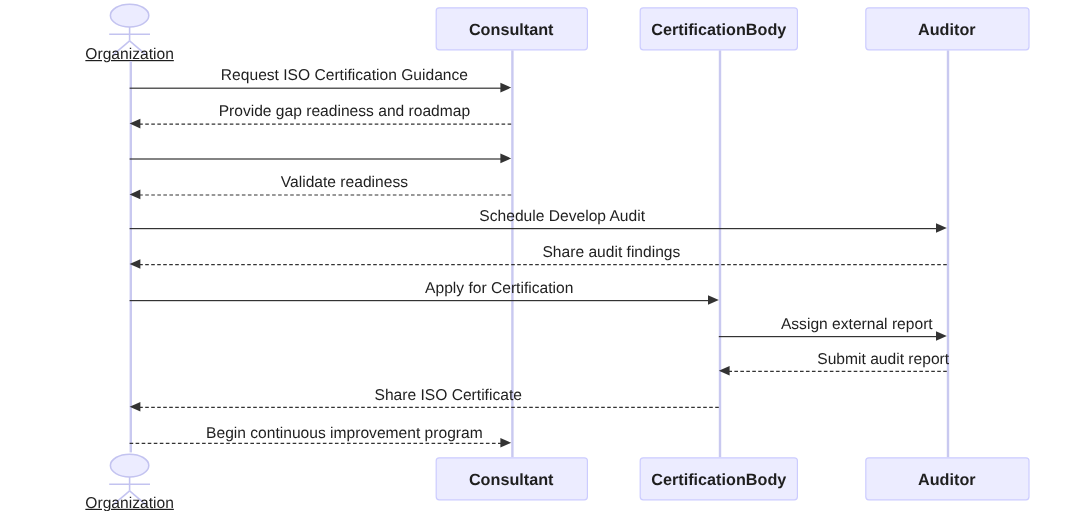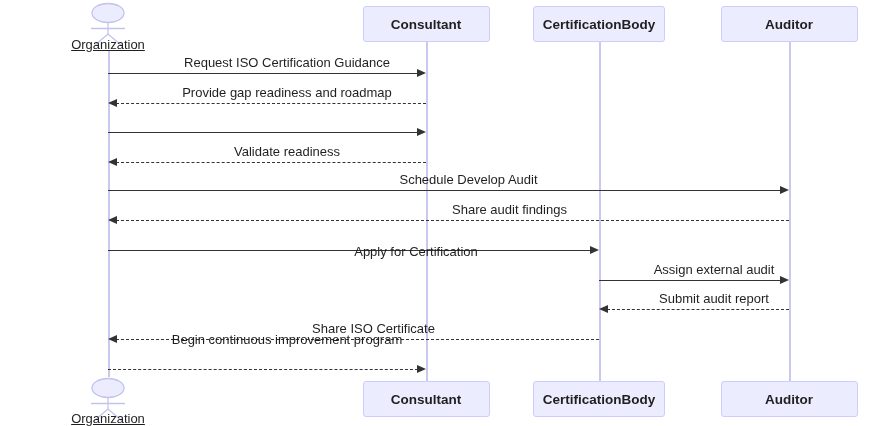--- a/index.html
+++ b/index.html
@@ -88,26 +88,26 @@
     <div class="msg-arrow left" style="top: 158px; left: 108px;"></div>
     <div class="msg-label" style="top: 144px; left: 108px; width: 318px;">Validate readiness</div>
     <div class="msg-line solid" style="top: 190px; left: 108px; width: 673px;"></div>
     <div class="msg-arrow right" style="top: 186px; left: 780px;"></div>
     <div class="msg-label" style="top: 172px; left: 108px; width: 681px;">Schedule Develop Audit</div>
     <div class="msg-line dashed" style="top: 220px; left: 116px; width: 673px;"></div>
     <div class="msg-arrow left" style="top: 216px; left: 108px;"></div>
     <div class="msg-label" style="top: 202px; left: 108px; width: 681px; margin-left: 41px;">Share audit findings</div>
     <div class="msg-line solid" style="top: 250px; left: 108px; width: 483px;"></div>
     <div class="msg-arrow right" style="top: 246px; left: 590px;"></div>
-    <div class="msg-label" style="top: 244px; left: 108px; width: 576px;">Apply for Certification</div>
+    <div class="msg-label" style="top: 232px; left: 108px; width: 576px;">Apply for Certification</div>
     <div class="msg-line solid" style="top: 280px; left: 599px; width: 182px;"></div>
     <div class="msg-arrow right" style="top: 276px; left: 780px;"></div>
-    <div class="msg-label" style="top: 262px; left: 599px; width: 190px;">Assign external audit</div>
+    <div class="msg-label" style="top: 262px; left: 599px; width: 190px;">Assign external report</div>
     <div class="msg-line dashed" style="top: 309px; left: 607px; width: 182px;"></div>
     <div class="msg-arrow left" style="top: 305px; left: 599px;"></div>
-    <div class="msg-label" style="top: 291px; left: 599px; width: 190px;">Submit audit report</div>
+    <div class="msg-label" style="top: 291px; left: 621px; width: 190px;">Submit audit report</div>
     <div class="msg-line dashed" style="top: 339px; left: 116px; width: 483px;"></div>
     <div class="msg-arrow left" style="top: 335px; left: 108px;"></div>
     <div class="msg-label" style="top: 321px; left: 108px; width: 491px;">Share ISO Certificate</div>
     <div class="msg-line dashed" style="top: 369px; left: 108px; width: 310px;"></div>
     <div class="msg-arrow right" style="top: 365px; left: 417px;"></div>
-    <div class="msg-label" style="top: 332px; left: 108px; width: 318px;">Begin continuous improvement program</div>
+    <div class="msg-label" style="top: 353px; left: 108px; width: 318px;">Begin continuous improvement program</div>
   </div>
 
 </body></html>

